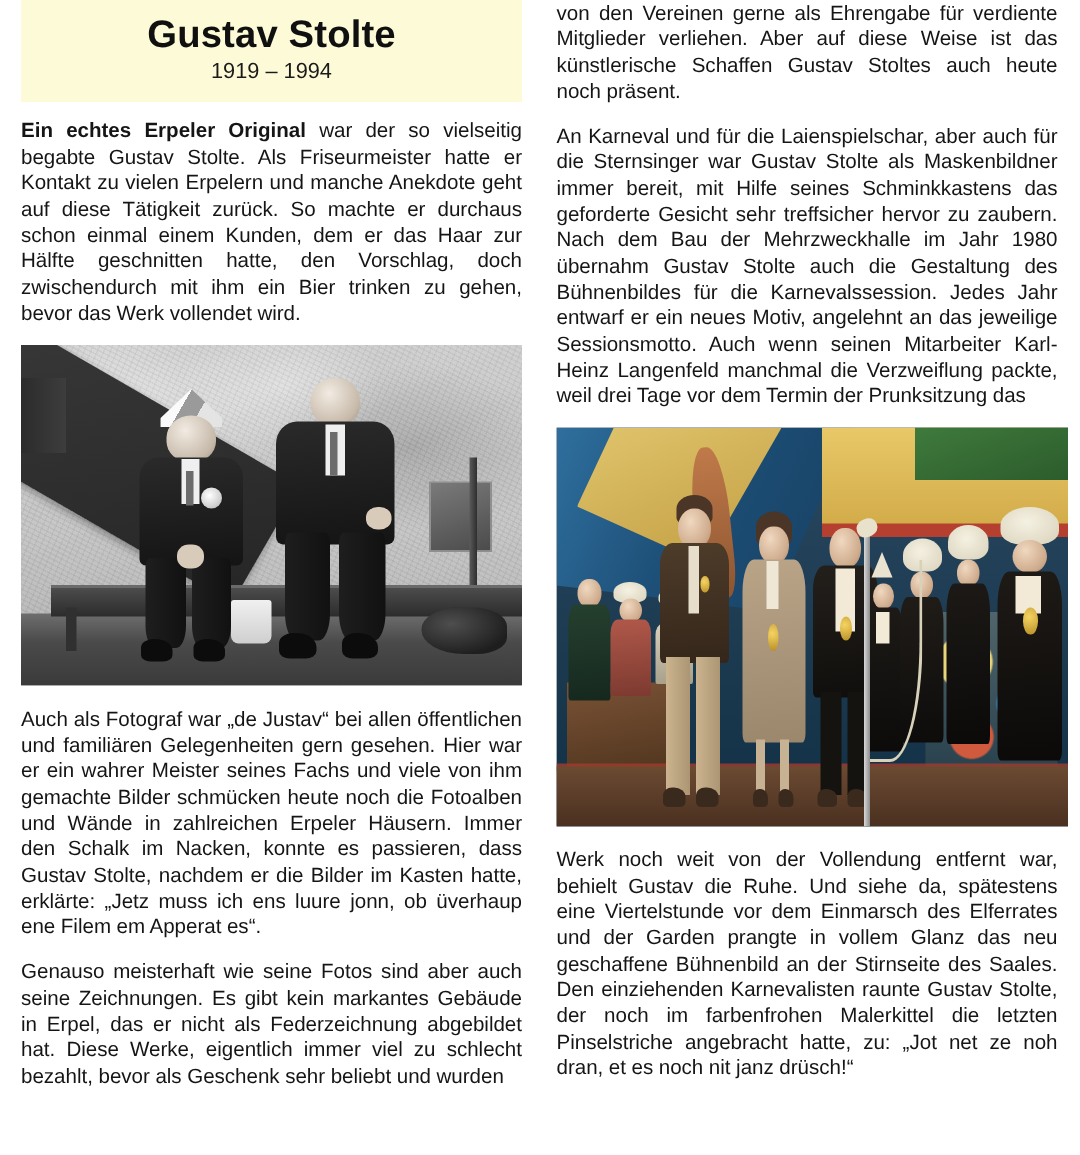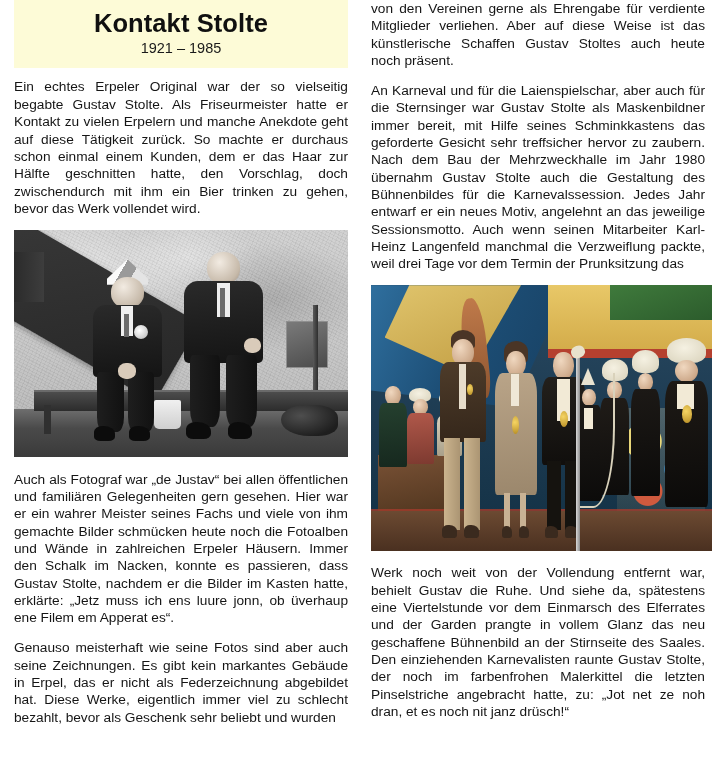--- a/index.html
+++ b/index.html
@@ -67,21 +67,21 @@
     -webkit-hyphens: manual;
     word-spacing: -0.1px;
   }
   p.body-text:last-child {
     margin-bottom: 0;
   }
   p.body-text.tight {
     margin-bottom: 0;
   }
   .lead-in {
-    font-weight: normal;
+    font-weight: bold;
   }
 
   
   .photo {
     position: relative;
     overflow: hidden;
     display: block;
     background: #b9b9b9;
   }
   .photo-bw {
@@ -371,22 +371,22 @@
 </style>
 </head>
 <body>
 
 <div class="page">
   <div class="columns">
 
     <div class="col">
 
       <div class="title-block">
-        <div class="title-main">Kontakt Stolte</div>
-        <div class="title-dates">1921 – 1985</div>
+        <div class="title-main">Gustav Stolte</div>
+        <div class="title-dates">1919 – 1994</div>
       </div>
 
       <p class="body-text"><span class="lead-in">Ein echtes Erpeler Original</span><span> war der so vielseitig begabte Gustav Stolte. Als Friseurmeister hatte er Kontakt zu vielen Erpelern und manche Anekdote geht auf diese Tätigkeit zurück. So machte er durchaus schon einmal einem Kunden, dem er das Haar zur Hälfte geschnitten hatte, den Vorschlag, doch zwischendurch mit ihm ein Bier trinken zu gehen, bevor das Werk vollendet wird.</span></p>
 
       <div class="photo photo-bw">
         <div class="bw-wall"></div>
         <div class="bw-grain"></div>
         <div class="bw-beam"></div>
         <div class="bw-beam2"></div>
         <div class="bw-alcove"></div>

